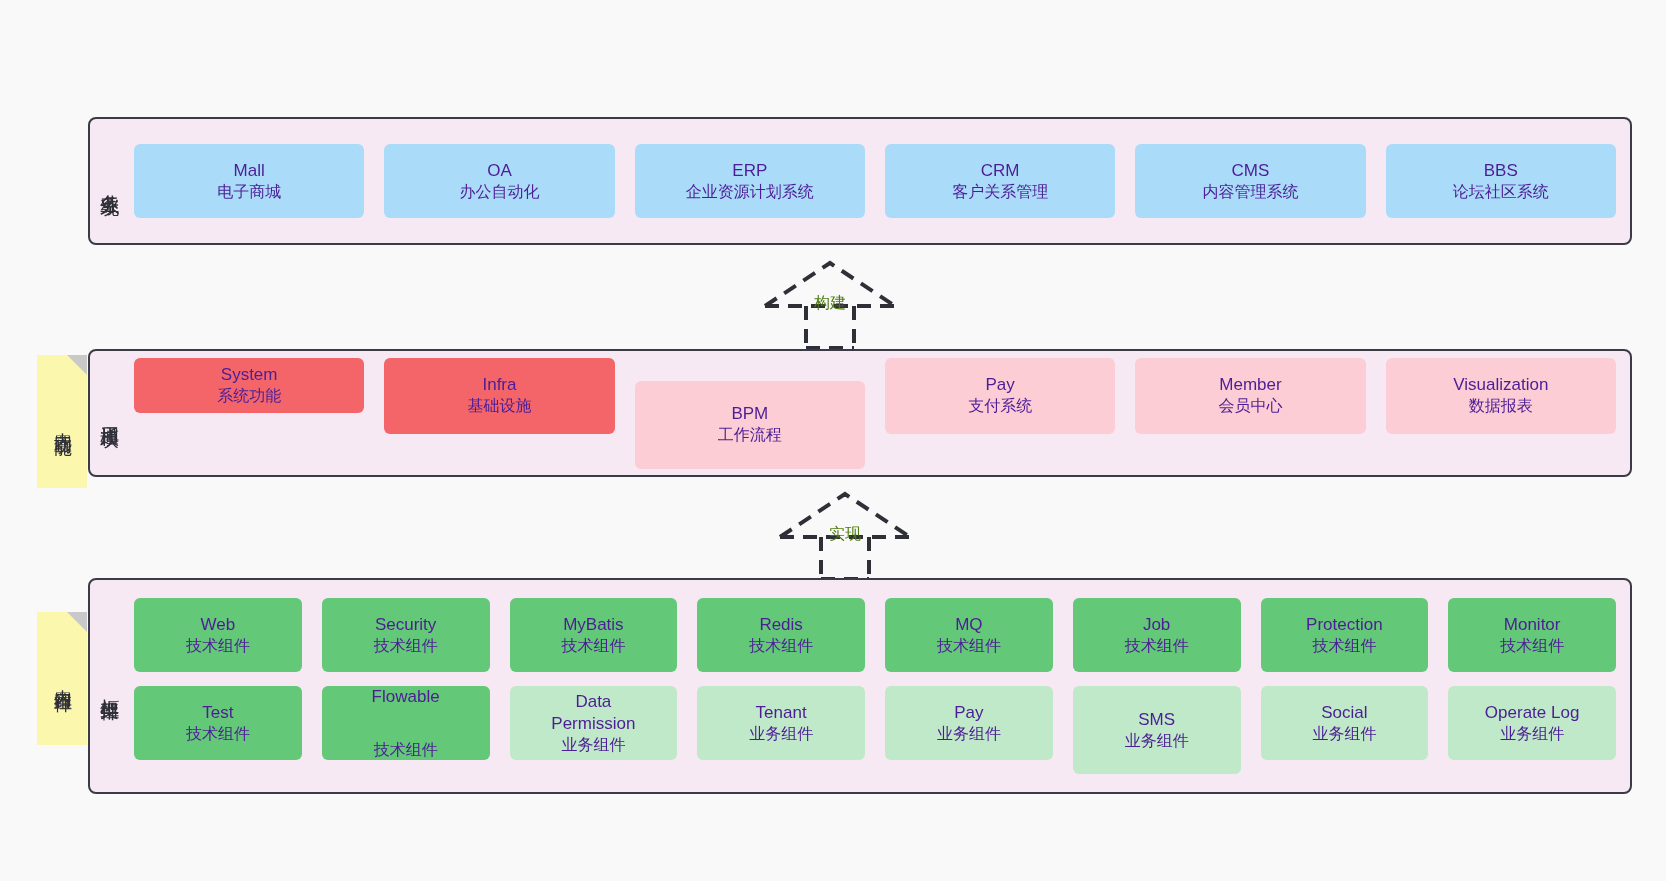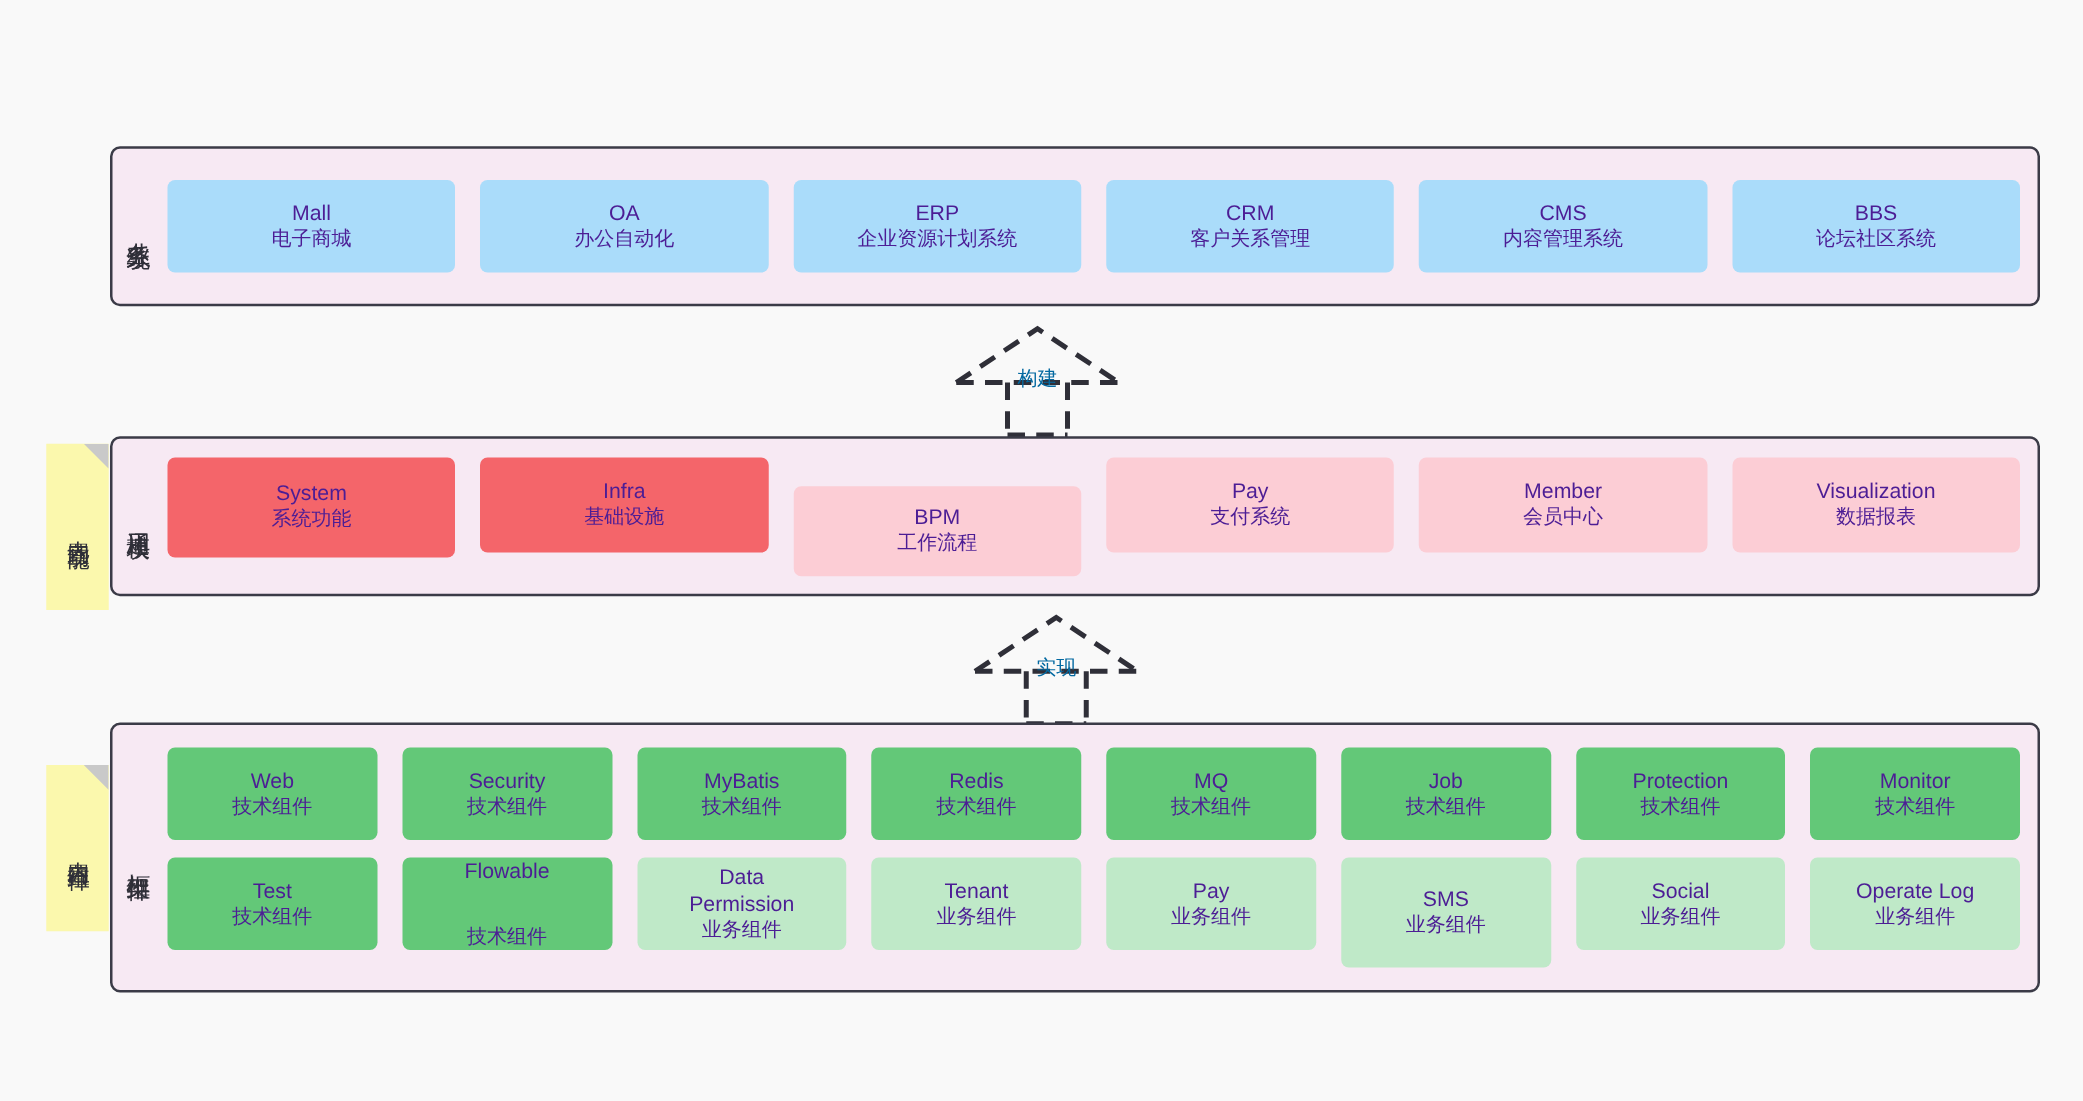--- a/index.html
+++ b/index.html
@@ -115,21 +115,21 @@
     width: 150px;
     height: 95px;
   }
   .arrow svg { display: block; overflow: visible; }
   .arrow-label {
     position: absolute;
     left: 50%;
     transform: translateX(-50%);
     top: 38px;
     font-size: 16px;
-    color: #0369a1;
+    color: #4d7c0f;
     background: transparent;
     padding: 0 2px;
     white-space: nowrap;
   }
 </style>
 </head>
 <body>
 
 <div class="canvas">
 
@@ -176,29 +176,29 @@
 
   <div class="note" style="left:37px; top:355px; width:50px; height:133px;">
     <span class="fold"></span>
     <span class="note-text">内置功能</span>
   </div>
 
   <div class="layer" style="left:88px; top:349px; width:1544px; height:128px;">
     <div class="layer-title">通用模块</div>
     <div class="layer-body">
       <div class="row six">
-        <div class="node red" style="height:80px;">
+        <div class="node red" style="height:55px;">
           <span class="n-title">System</span>
           <span class="n-sub">系统功能</span>
         </div>
         <div class="node red" style="height:76px;">
           <span class="n-title">Infra</span>
           <span class="n-sub">基础设施</span>
         </div>
-        <div class="node pink" style="height:72px;margin-top:23px;">
+        <div class="node pink" style="height:88px;margin-top:23px;">
           <span class="n-title">BPM</span>
           <span class="n-sub">工作流程</span>
         </div>
         <div class="node pink" style="height:76px;">
           <span class="n-title">Pay</span>
           <span class="n-sub">支付系统</span>
         </div>
         <div class="node pink" style="height:76px;">
           <span class="n-title">Member</span>
           <span class="n-sub">会员中心</span>

